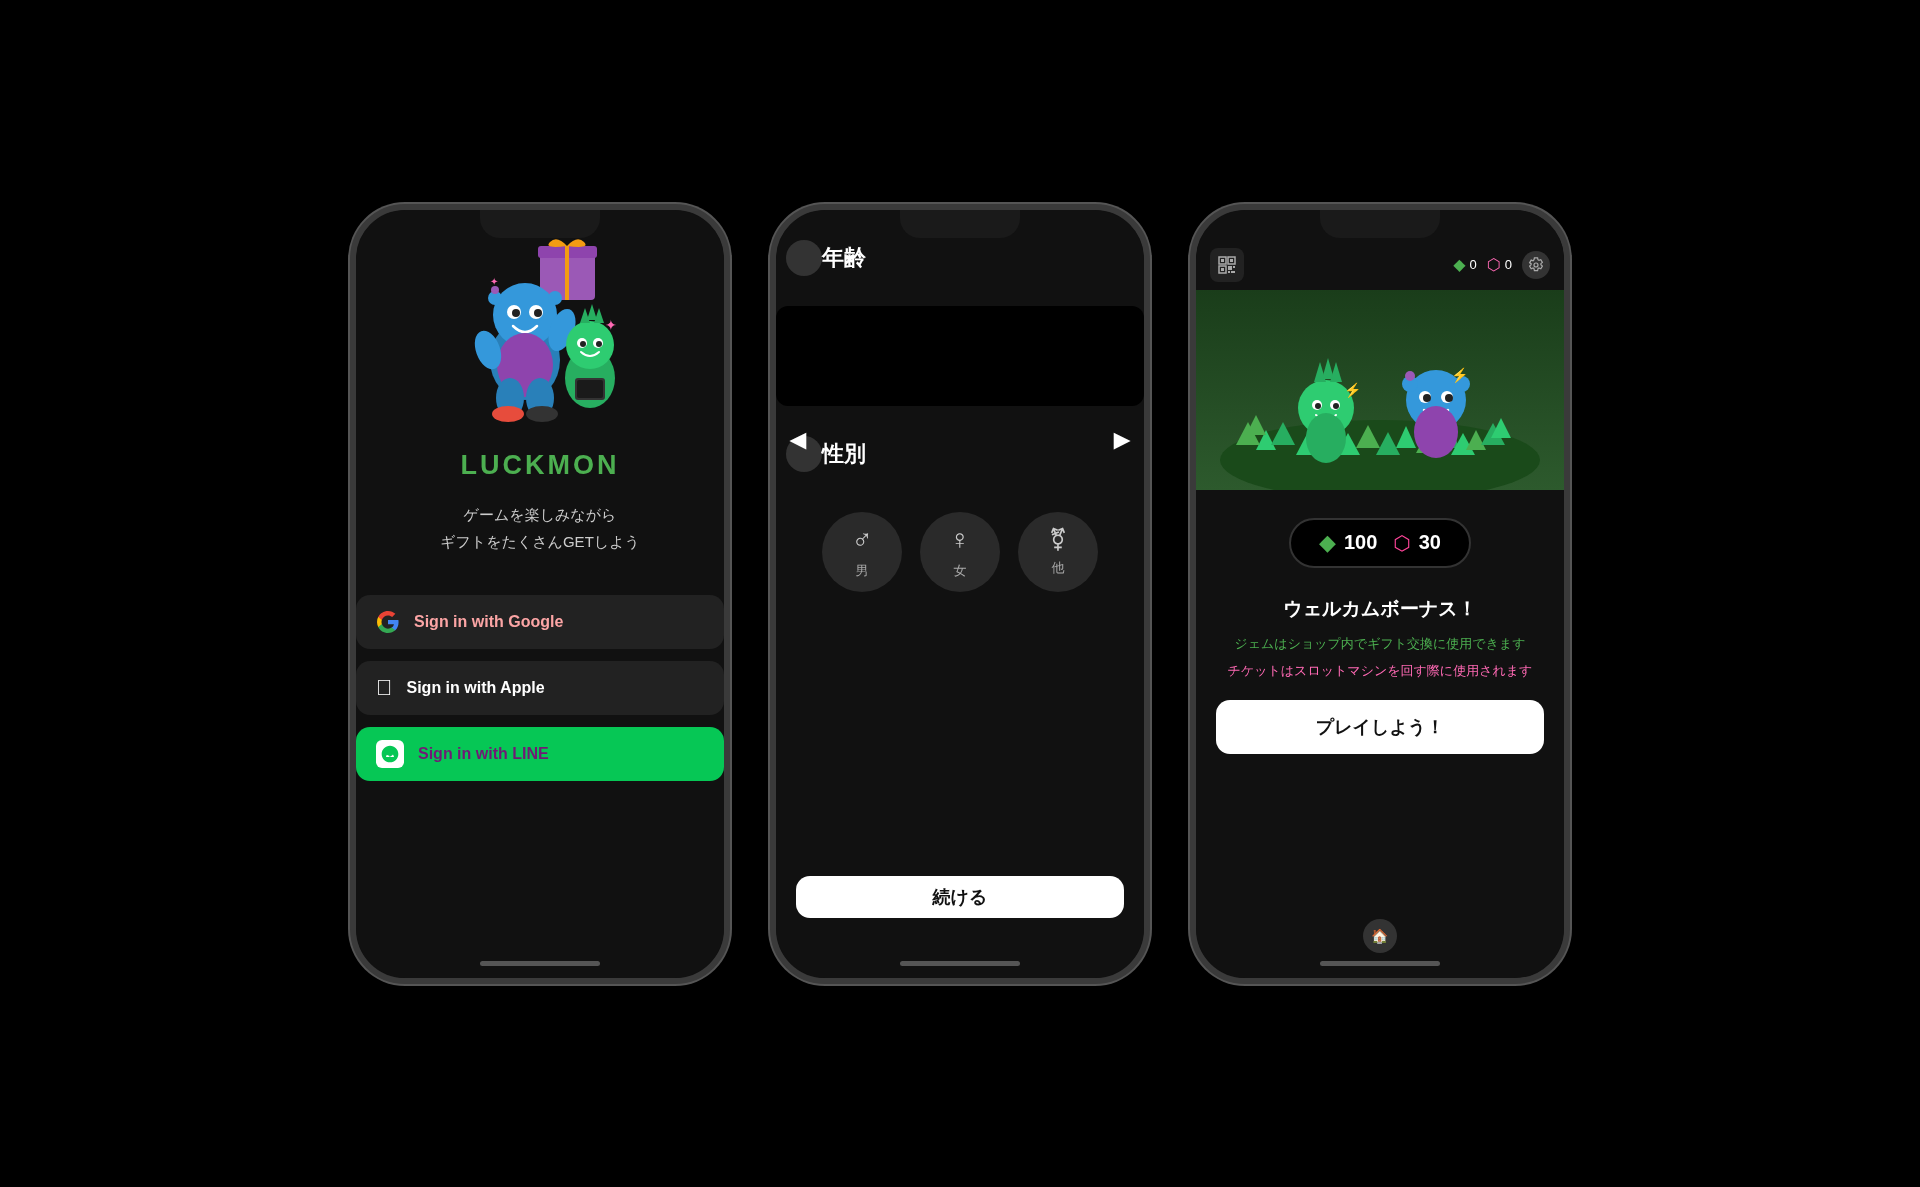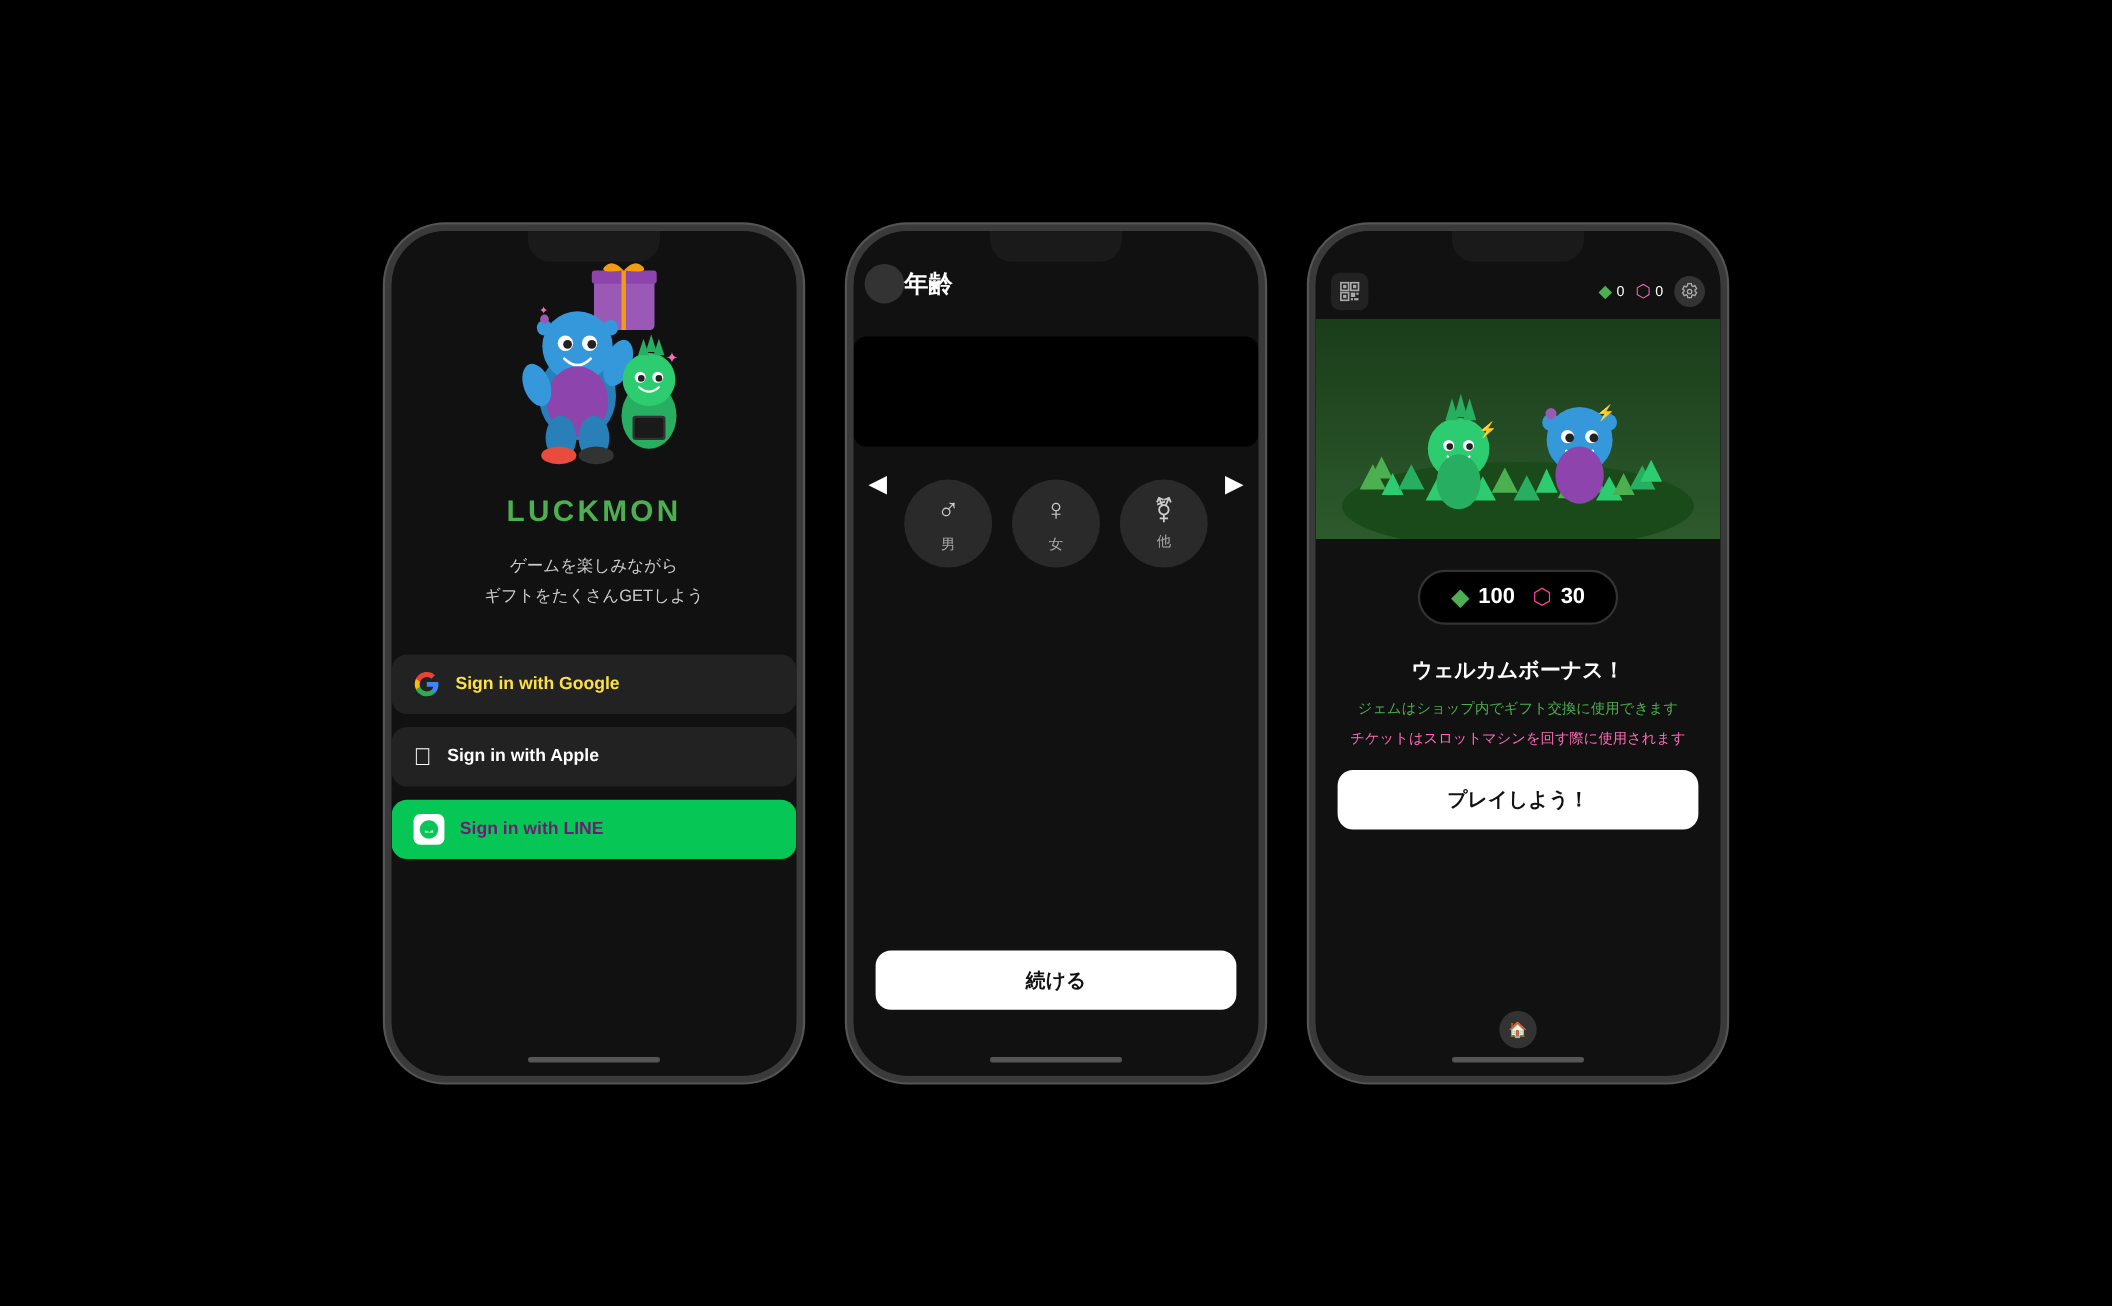--- a/index.html
+++ b/index.html
@@ -116,21 +116,21 @@
       padding: 0 20px;
       gap: 14px;
       font-size: 16px;
       font-weight: 600;
       cursor: pointer;
       border: none;
     }
 
     .signin-btn.google {
       background: #222;
-      color: #fde047;
+      color: #fca5a5;
     }
 
     .signin-btn.apple {
       background: #222;
       color: #fff;
     }
 
     .signin-btn.line {
       background: #06C755;
       color: #701a75;
@@ -224,21 +224,21 @@
     .gender-label {
       font-size: 13px;
       color: #aaa;
     }
 
     .continue-btn {
       position: absolute;
       bottom: 60px;
       left: 20px;
       right: 20px;
-      height: 54px;
+      height: 42px;
       background: #fff;
       color: #111;
       border-radius: 14px;
       font-size: 18px;
       font-weight: 700;
       display: flex;
       align-items: center;
       justify-content: center;
       cursor: pointer;
       border: none;
@@ -479,20 +479,24 @@
     </div>
 
     <div class="section-header">
       <div class="circle-indicator"></div>
       <span class="section-label">年齢</span>
     </div>
 
     <div style="width:100%; height:100px; background:#000; border-radius:12px; margin:10px 0; display:flex; align-items:center; justify-content:center;">
     </div>
 
+    <div class="section-header" style="margin-top:20px;">
+      <div class="circle-indicator"></div>
+      <span class="section-label">性別</span>
+    </div>
 
     <div class="gender-icons">
       <button class="gender-btn">
         <span class="gender-icon-symbol">♂</span>
         <span class="gender-label">男</span>
       </button>
       <button class="gender-btn">
         <span class="gender-icon-symbol">♀</span>
         <span class="gender-label">女</span>
       </button>

